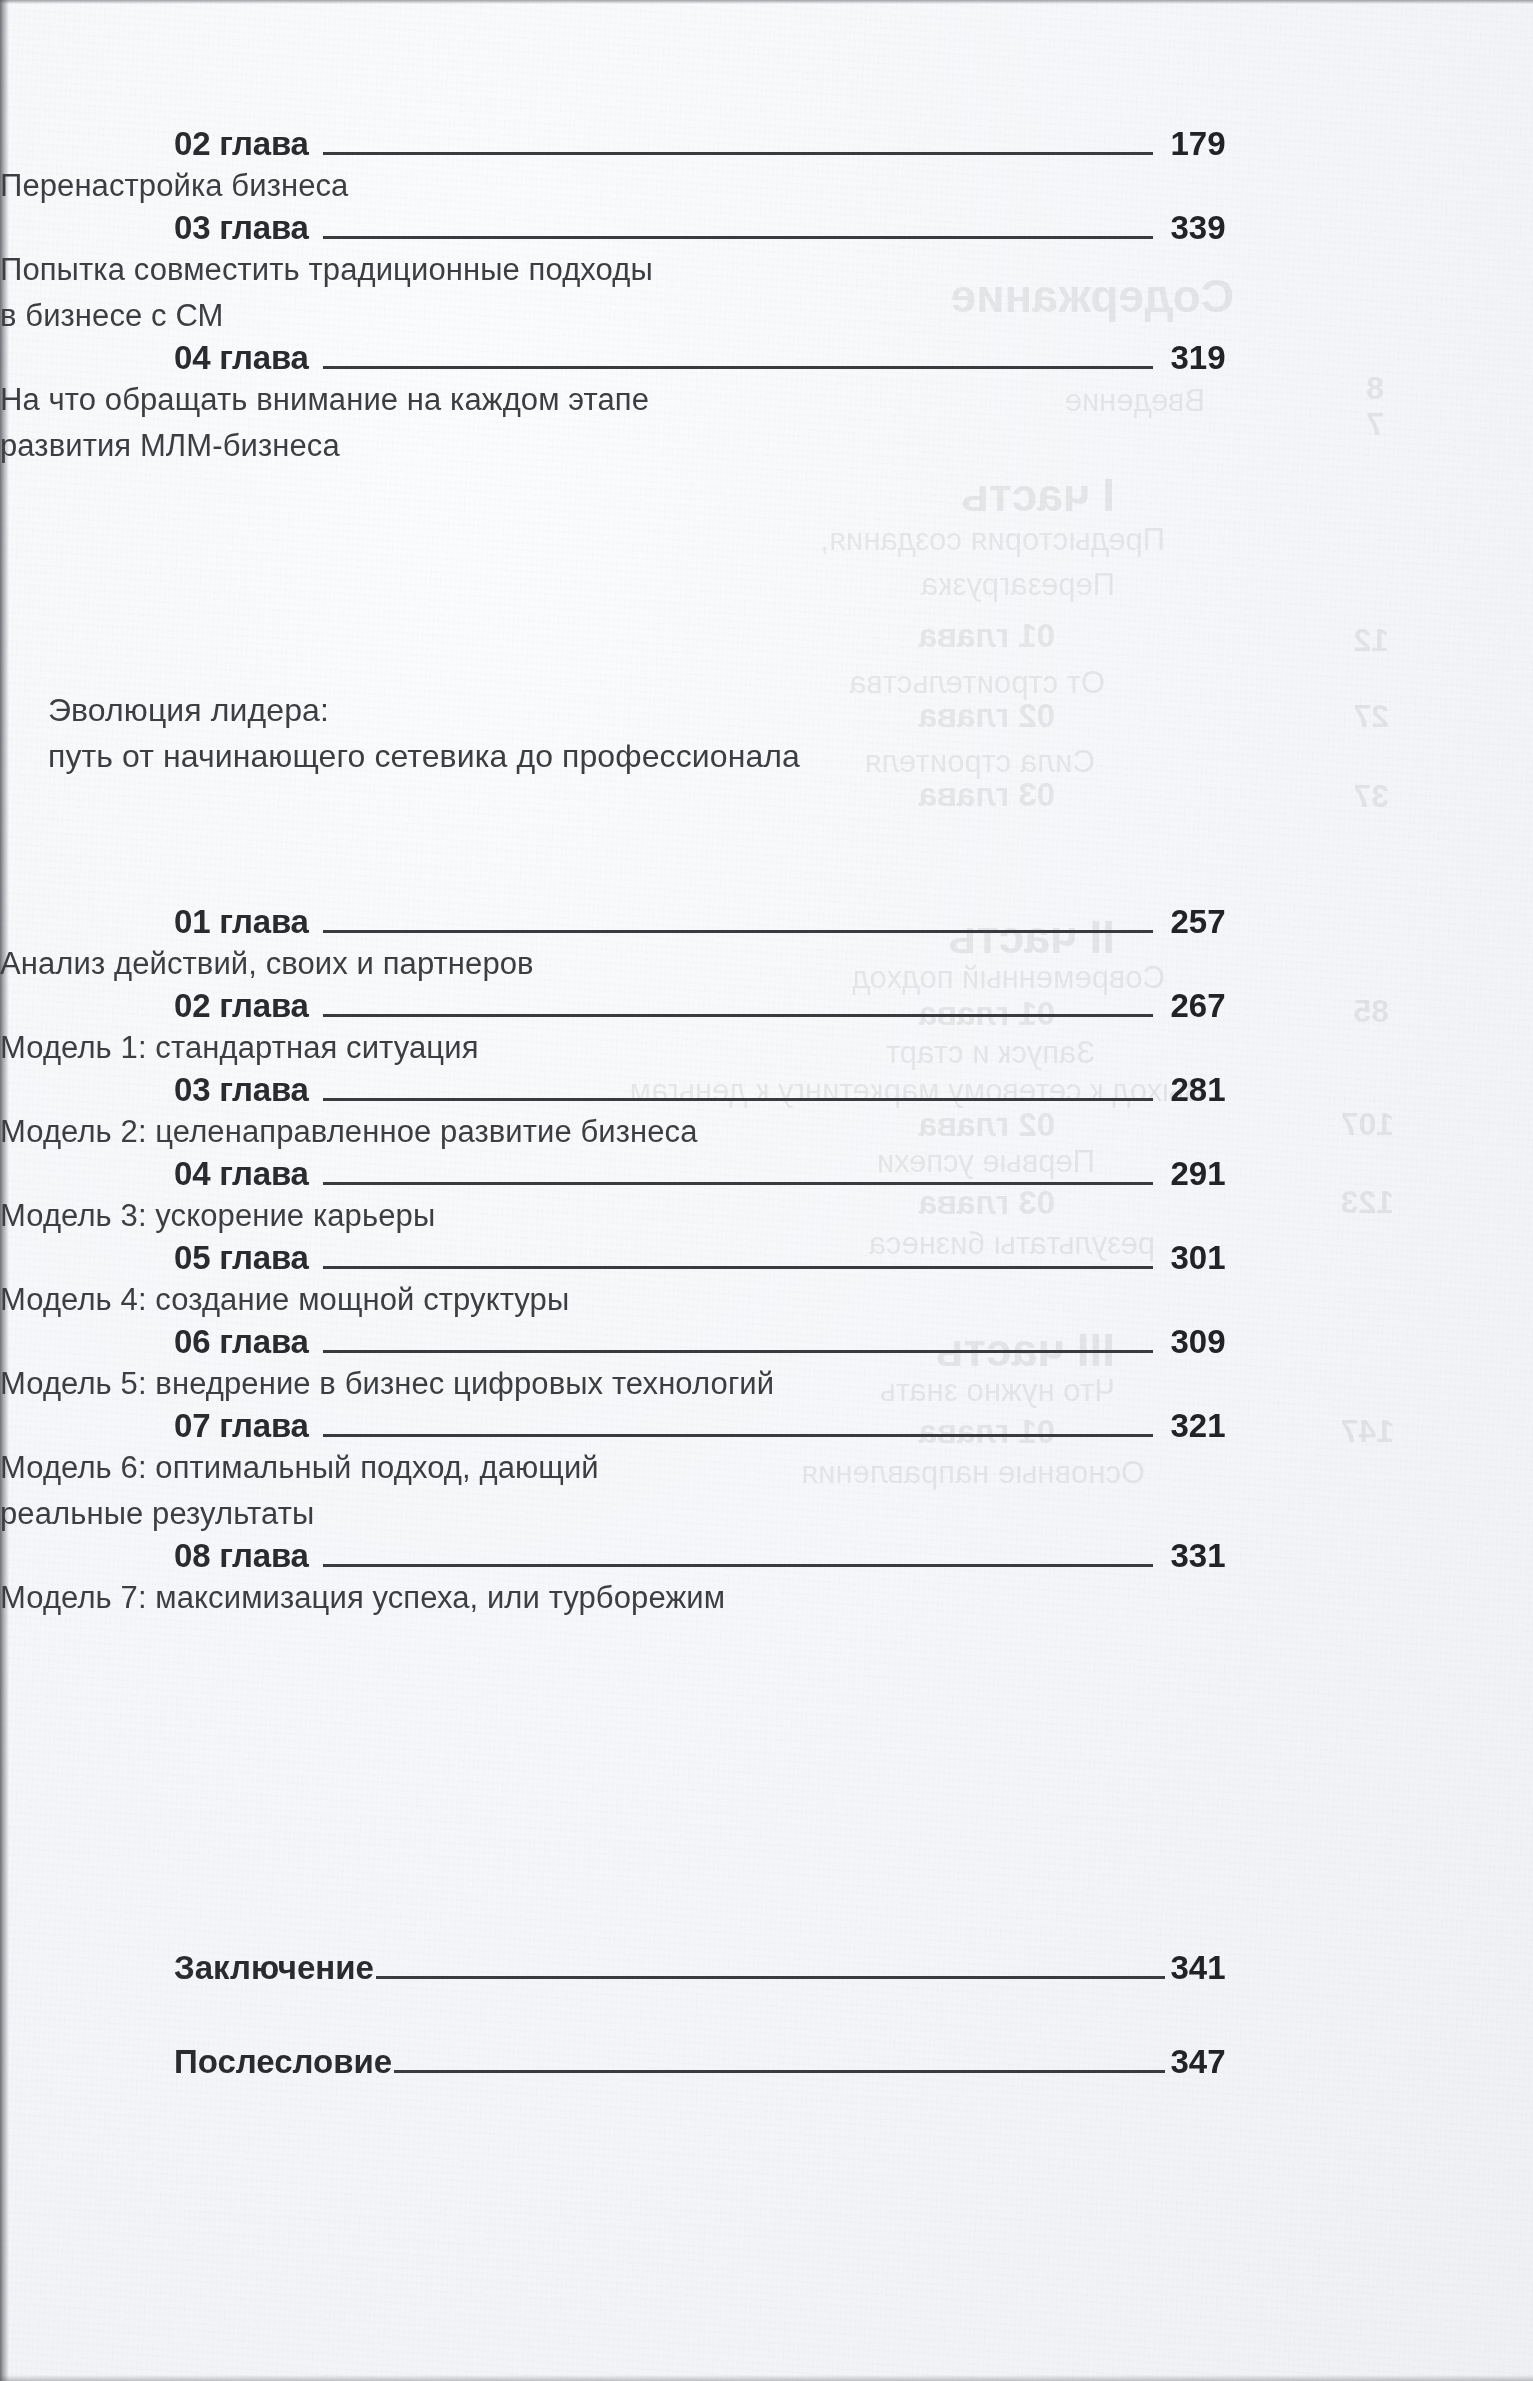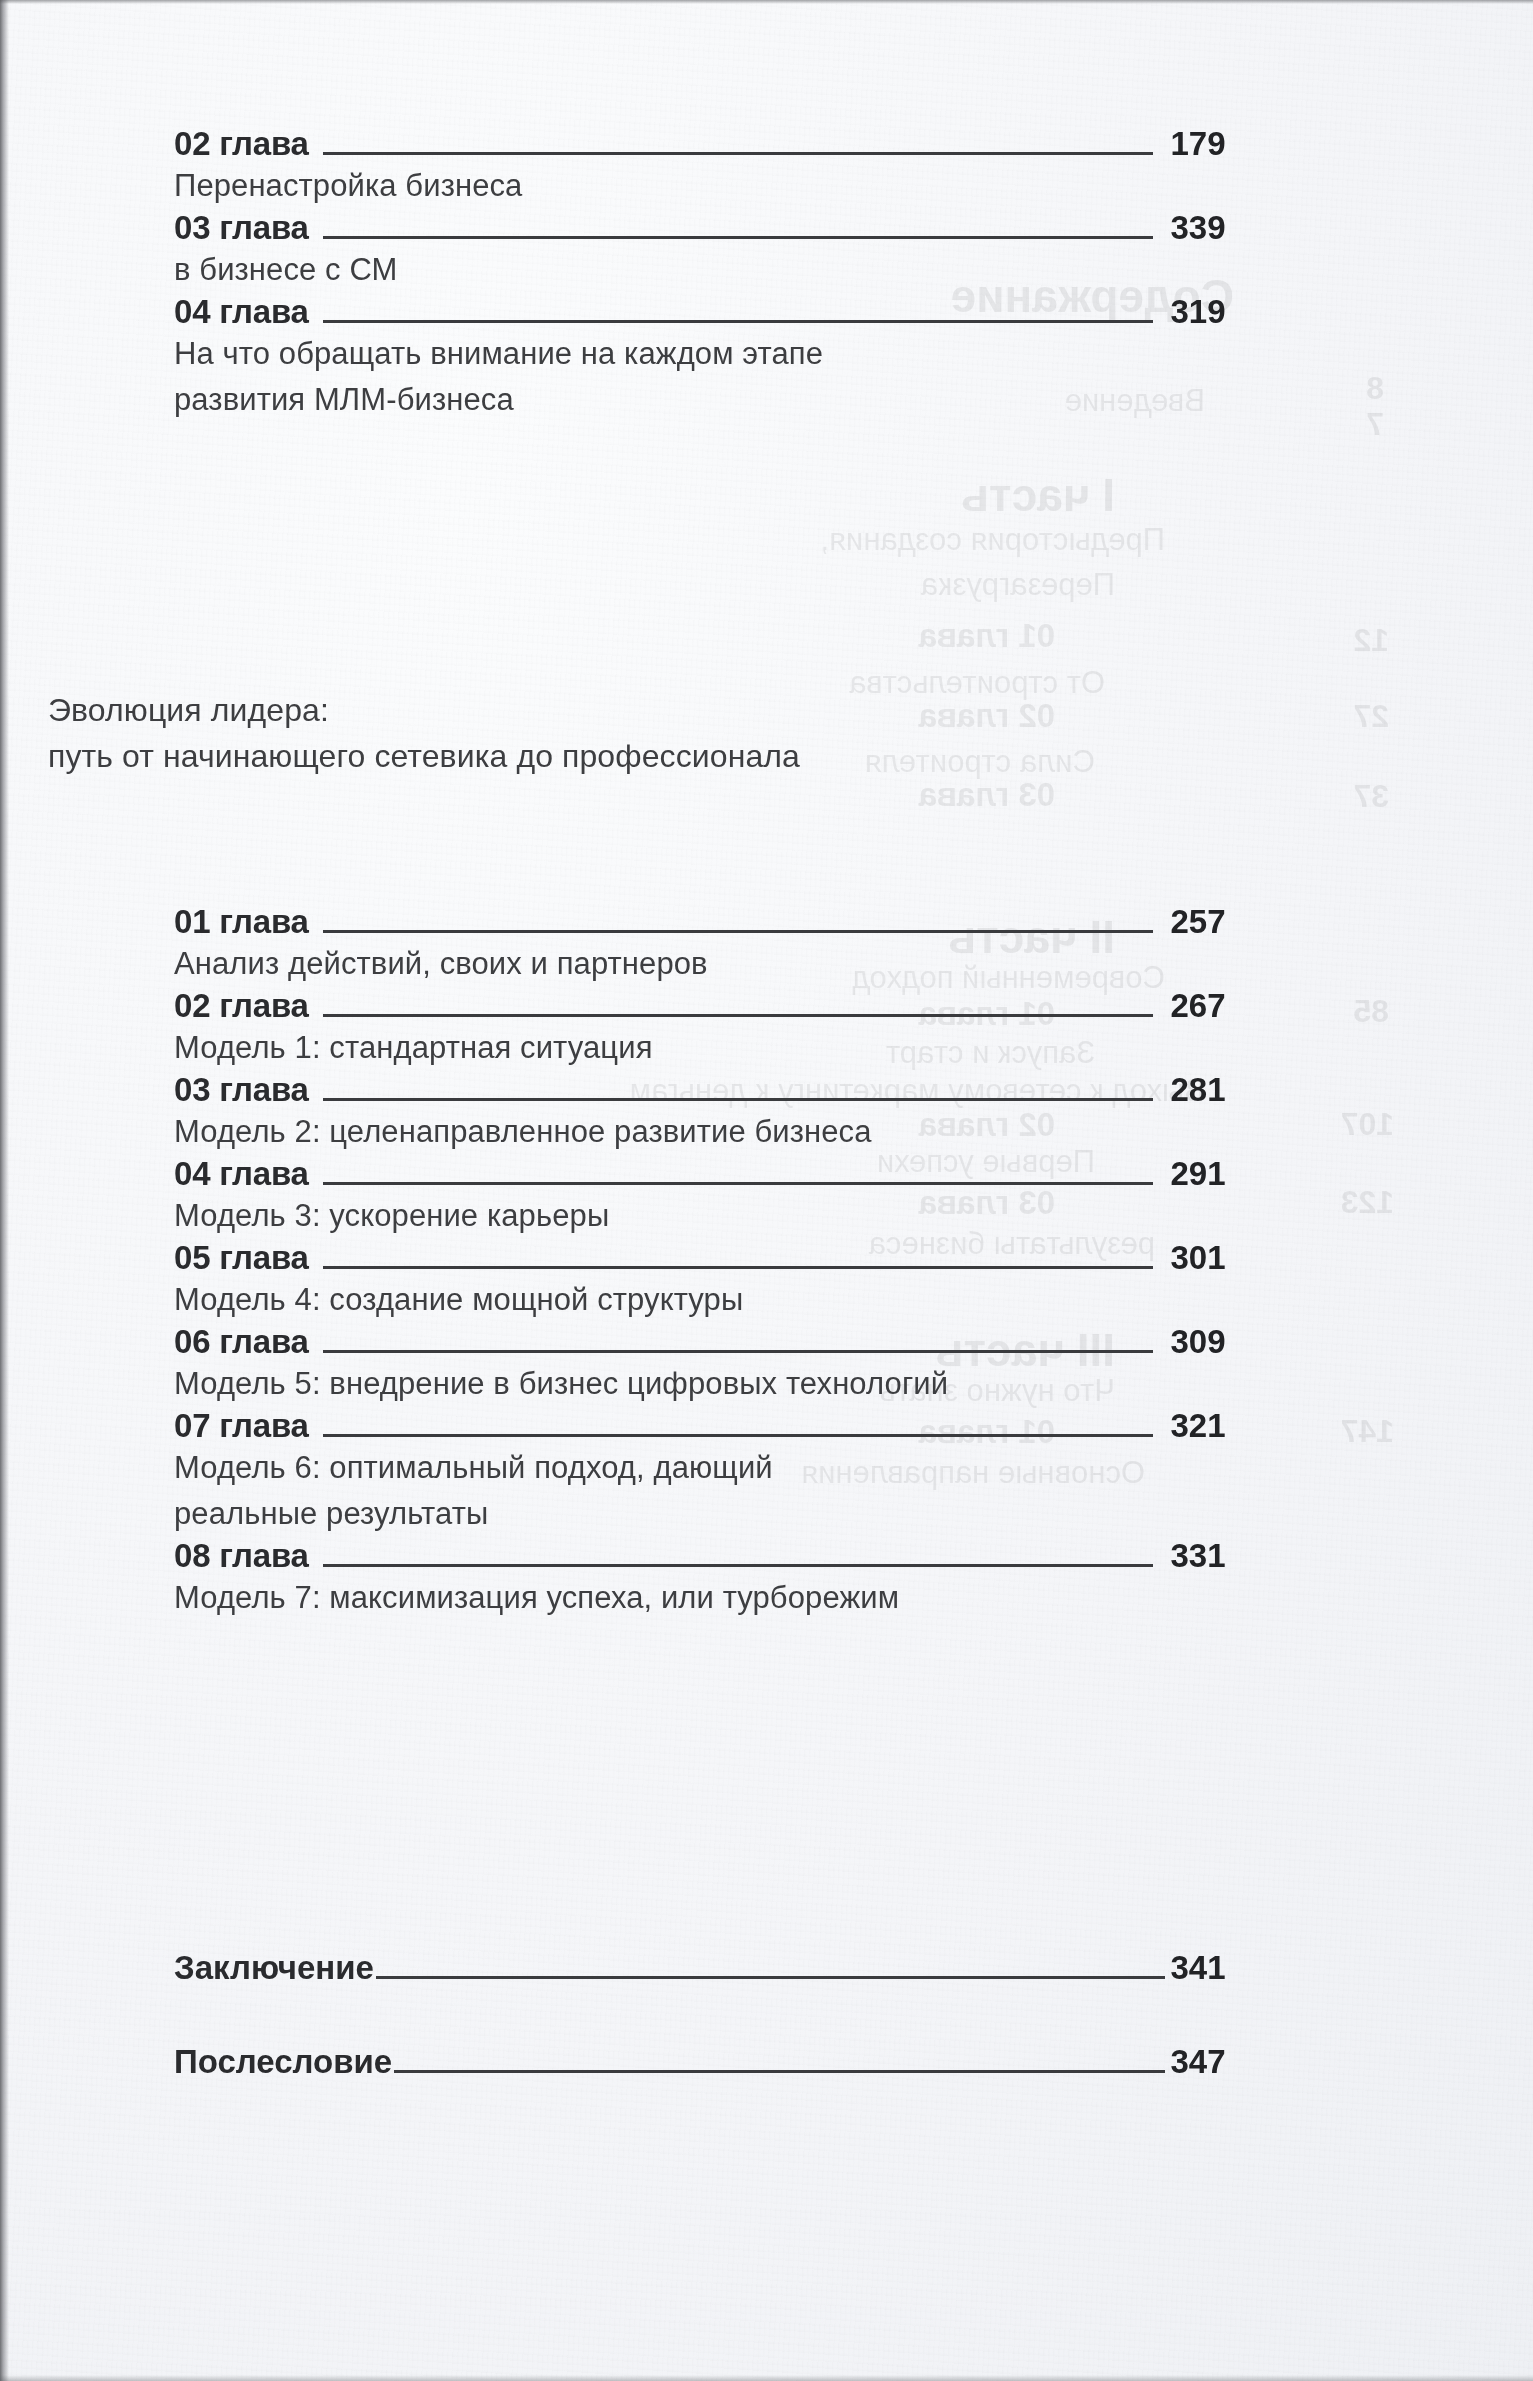--- a/index.html
+++ b/index.html
@@ -109,21 +109,20 @@
   }
   .page-num {
     font-weight: 700;
     font-size: 33px;
     color: #222326;
     white-space: nowrap;
     text-align: center;
     min-width: 62px;
   }
   .chapter-desc {
-    margin-left: 174px;
     font-weight: 400;
     font-size: 31px;
     line-height: 46px;
     color: #3d3e41;
     letter-spacing: 0.1px;
     max-width: 1124px;
   }
 
   
   .part-heading {
@@ -217,20 +216,21 @@
         <span class="leader"></span>
         <span class="page-num">179</span>
       </div>
       <div class="chapter-desc">Перенастройка бизнеса</div>
 
       <div class="chapter-row">
         <span class="chapter-label">03 глава</span>
         <span class="leader"></span>
         <span class="page-num">339</span>
       </div>
+      <div class="chapter-desc">Попытка совместить традиционные подходы</div>
       <div class="chapter-desc">в бизнесе с СМ</div>
 
       <div class="chapter-row">
         <span class="chapter-label">04 глава</span>
         <span class="leader"></span>
         <span class="page-num">319</span>
       </div>
       <div class="chapter-desc">На что обращать внимание на каждом этапе</div>
       <div class="chapter-desc">развития МЛМ-бизнеса</div>
     </div>

